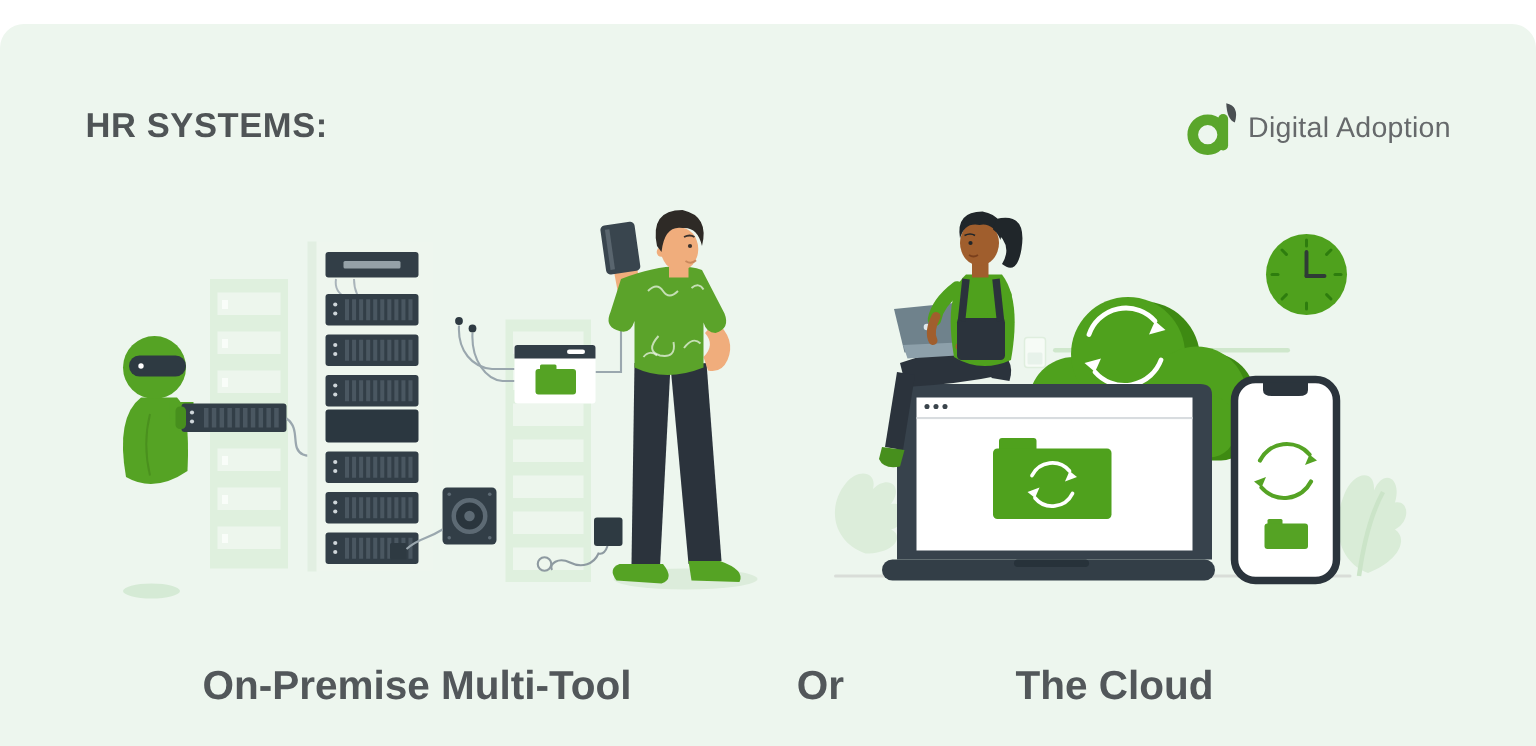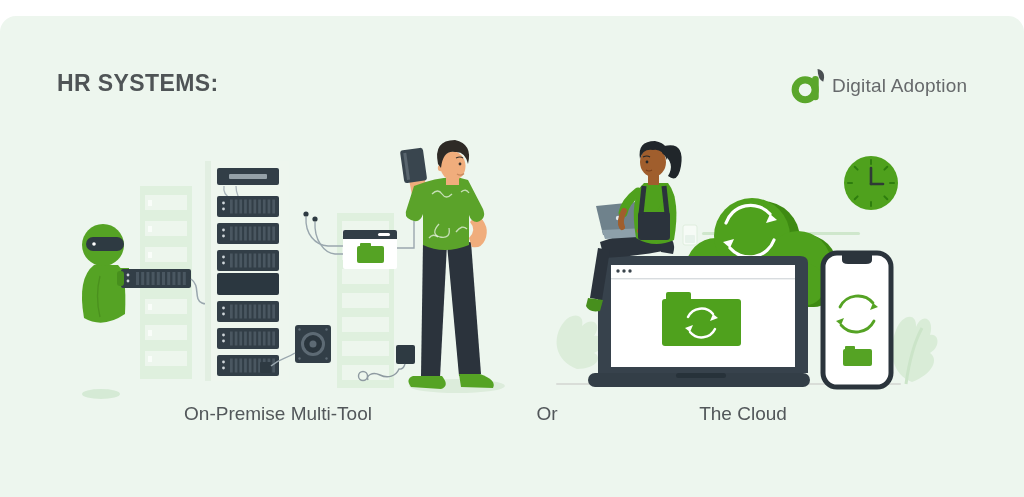--- a/index.html
+++ b/index.html
@@ -12,22 +12,22 @@
     position:absolute;left:57px;top:54px;
     font-size:23px;font-weight:700;letter-spacing:.4px;color:#4f5456;
   }
   .logo{
     position:absolute;left:789px;top:50px;height:40px;
     display:flex;align-items:center;gap:5px;text-align:right;
   }
   .logo-text{font-size:19px;color:#66696b;font-weight:500;letter-spacing:.2px;}
   .scene{position:absolute;left:0;top:0;width:1024px;height:497px;}
   .labels-row span{
-    position:absolute;top:387px;transform:translateX(-50%);
-    font-size:19px;font-weight:400;color:#52575a;white-space:nowrap;
+    position:absolute;top:426px;transform:translateX(-50%);
+    font-size:27px;font-weight:700;color:#52575a;white-space:nowrap;
   }
   .label-left{left:278px;}
   .label-or{left:547px;color:#4ba31c;}
   .label-right{left:743px;}
 </style>
 </head>
 <body>
 
 <div class="canvas">
 

